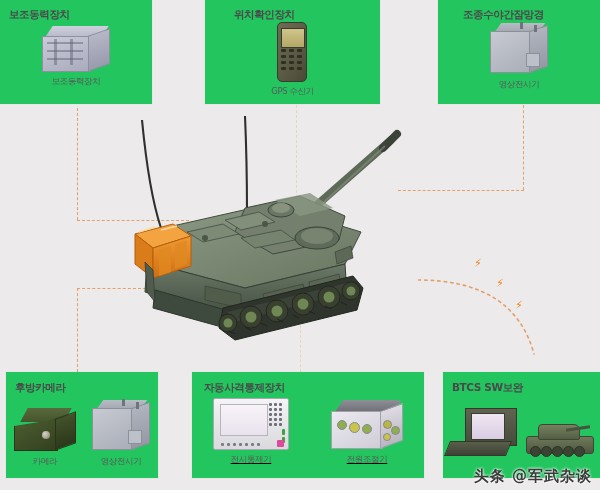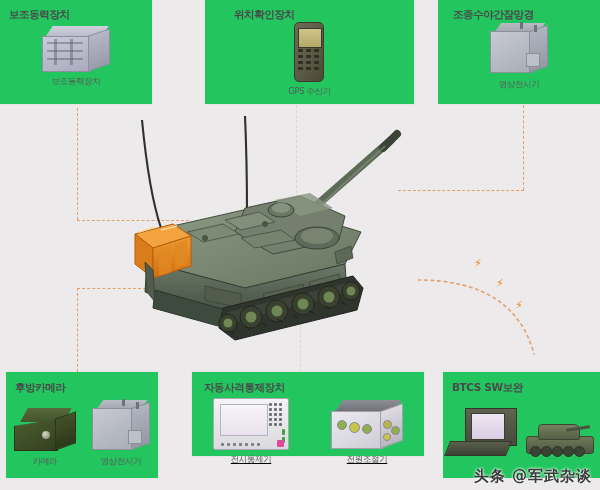--- a/index.html
+++ b/index.html
@@ -344,21 +344,21 @@
             <div class="rib" style="left:5px;top:32px;width:36px;height:2px;"></div>
             <div class="rib" style="left:12px;top:13px;width:3px;height:26px;"></div>
             <div class="rib" style="left:28px;top:13px;width:3px;height:26px;"></div>
           </div>
         </div>
         <div class="item-label">보조동력장치</div>
       </div>
     </div>
   </div>
 
-  <div class="panel" style="left:205px;top:0px;width:175px;height:104px;padding-left:34px;">
+  <div class="panel" style="left:205px;top:0px;width:175px;height:104px;">
     <div class="panel-title" style="left:29px;top:8px;">위치확인장치</div>
     <div class="items" style="left:0;top:22px;">
       <div class="item">
         <div class="thumb">
           <div class="gps">
             <div class="g-body"></div>
             <div class="g-screen"></div>
             <div class="g-keys">
               <div class="g-key" style="left:0;top:0;"></div>
               <div class="g-key" style="left:8px;top:0;"></div>
@@ -374,21 +374,21 @@
               <div class="g-key" style="left:16px;top:18px;"></div>
             </div>
           </div>
         </div>
         <div class="item-label">GPS 수신기</div>
       </div>
     </div>
   </div>
 
   <div class="panel" style="left:438px;top:0px;width:162px;height:104px;">
-    <div class="panel-title" style="left:15px;top:8px;">조종수야간잠망경</div>
+    <div class="panel-title" style="left:25px;top:8px;">조종수야간잠망경</div>
     <div class="items" style="left:0;top:23px;">
       <div class="item">
         <div class="thumb">
           <div class="disp">
             <div class="d-top"></div>
             <div class="d-front"></div>
             <div class="d-side"></div>
             <div class="d-tab"></div>
             <div class="pin" style="left:30px;top:-1px;"></div>
             <div class="pin" style="left:44px;top:2px;"></div>
@@ -422,21 +422,21 @@
             <div class="d-tab"></div>
             <div class="pin" style="left:30px;top:-1px;"></div>
             <div class="pin" style="left:44px;top:2px;"></div>
           </div>
         </div>
         <div class="item-label">영상전시기</div>
       </div>
     </div>
   </div>
 
-  <div class="panel" style="left:192px;top:372px;width:232px;height:84px;">
+  <div class="panel" style="left:192px;top:372px;width:232px;height:106px;">
     <div class="panel-title" style="left:12px;top:9px;">자동사격통제장치</div>
     <div class="items" style="left:0;top:26px;text-decoration:underline;">
       <div class="item">
         <div class="thumb">
           <div class="dcu">
             <div class="frame"></div>
             <div class="screen"></div>
             <div class="kp">
               <div class="kb" style="left:0;top:0;"></div>
                 <div class="kb" style="left:5px;top:0;"></div>

